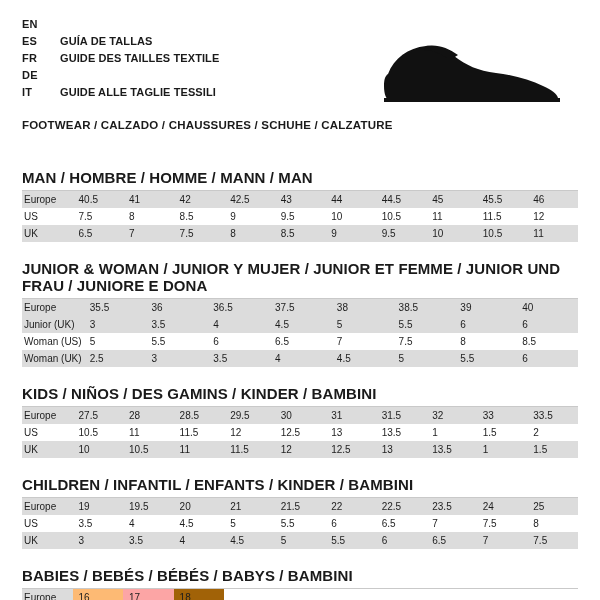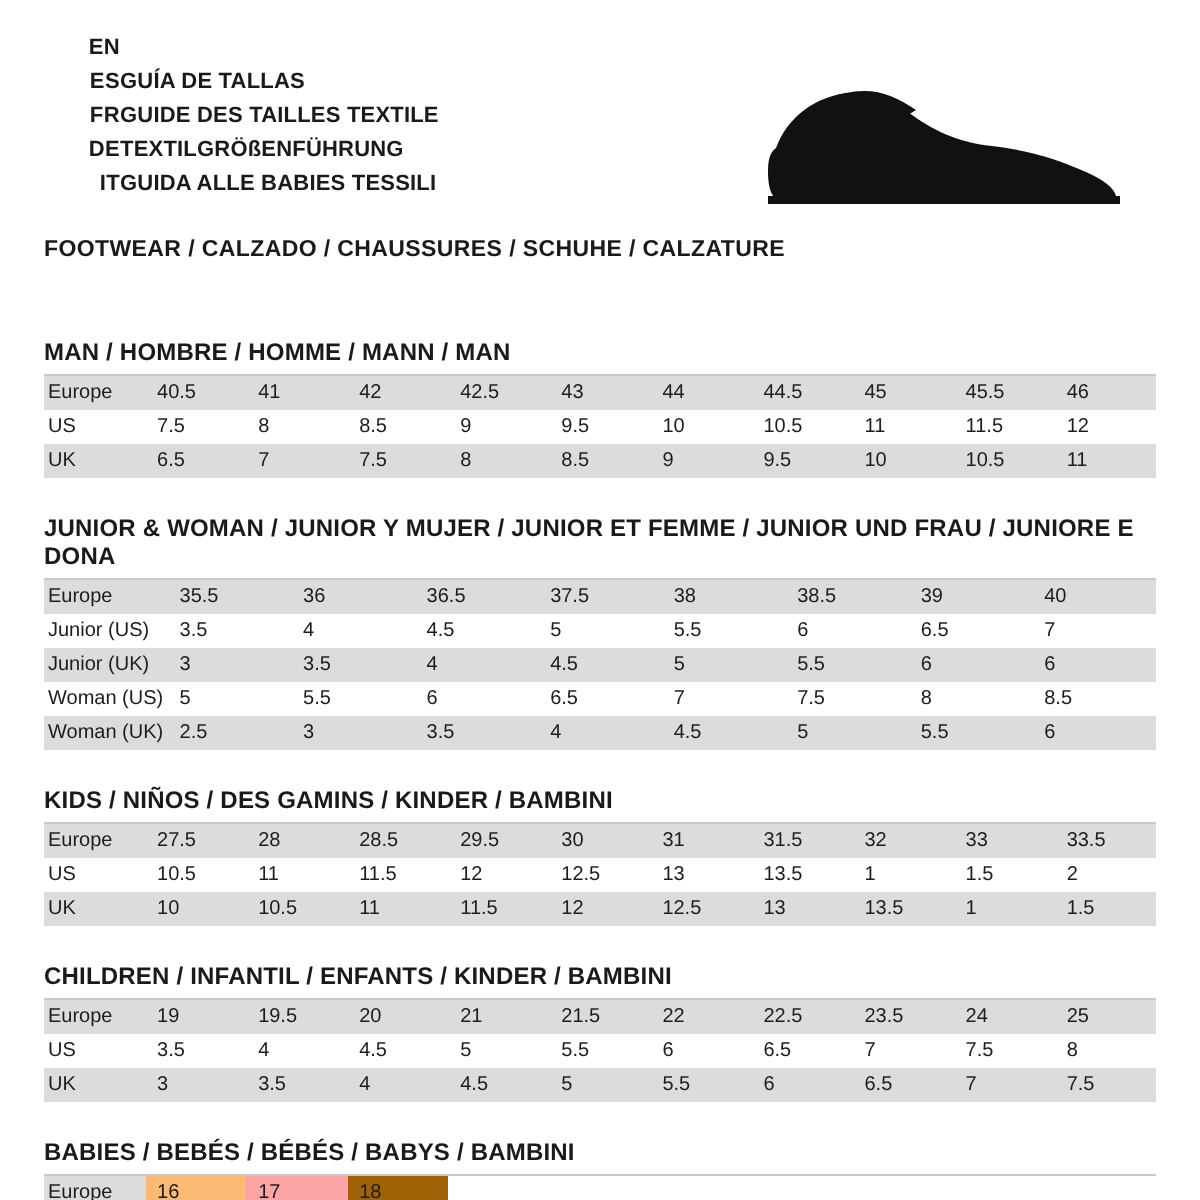--- a/index.html
+++ b/index.html
@@ -20,21 +20,20 @@
     height: 600px;
     box-sizing: border-box;
     padding: 16px 22px 0 22px;
   }
 
   
   .header {
     display: flex;
     align-items: flex-start;
     justify-content: space-between;
-    text-align: right;
   }
   .lang-list {
     display: block;
   }
   .lang-row {
     display: flex;
     align-items: baseline;
     line-height: 16px;
     margin-bottom: 1px;
   }
@@ -65,21 +64,21 @@
   }
 
   
   .section {
     margin-top: 18px;
   }
   .section.first {
     margin-top: 38px;
   }
   .section-title {
-    font-size: 12px;
+    font-size: 15px;
     font-weight: bold;
     letter-spacing: .1px;
     padding-bottom: 4px;
     border-bottom: 1px solid #c9c9c9;
     margin-bottom: 0;
   }
   table.size-table {
     border-collapse: collapse;
     width: 100%;
     table-layout: fixed;
@@ -117,25 +116,24 @@
       <div class="lang-row">
         <span class="lang-code">ES</span>
         <span class="lang-title">GUÍA DE TALLAS</span>
       </div>
       <div class="lang-row">
         <span class="lang-code">FR</span>
         <span class="lang-title">GUIDE DES TAILLES TEXTILE</span>
       </div>
       <div class="lang-row">
         <span class="lang-code">DE</span>
-        <span class="lang-title">TEXTILGRÖßENFÜHRUNG</span>
       </div>
       <div class="lang-row">
         <span class="lang-code">IT</span>
-        <span class="lang-title">GUIDA ALLE BABIES TESSILI</span>
+        <span class="lang-title">GUIDE ALLE TAGLIE TESSILI</span>
       </div>
     </div>
 
     <svg class="shoe-art" viewBox="0 0 190 78">
       <path fill="#111111" d="M8 46 C14 30 28 20 46 18 C58 17 66 22 74 28 C86 37 98 43 116 45 C134 47 150 52 163 58 C172 62 177 66 178 70 L178 72 L10 72 C6 72 4 66 4 58 C4 52 5 48 8 46 Z"></path>
       <path fill="#111111" d="M46 18 C58 16 68 20 78 27 L70 32 C60 25 52 22 44 22 Z"></path>
       <rect x="4" y="70" width="176" height="4" fill="#111111"></rect>
     </svg>
   </div>
 
@@ -196,31 +194,20 @@
         <td class="label">Europe</td>
         <td>35.5</td>
         <td>36</td>
         <td>36.5</td>
         <td>37.5</td>
         <td>38</td>
         <td>38.5</td>
         <td>39</td>
         <td>40</td>
       </tr>
-      <tr>
-        <td class="label">Junior (US)</td>
-        <td>3.5</td>
-        <td>4</td>
-        <td>4.5</td>
-        <td>5</td>
-        <td>5.5</td>
-        <td>6</td>
-        <td>6.5</td>
-        <td>7</td>
-      </tr>
       <tr class="shaded">
         <td class="label">Junior (UK)</td>
         <td>3</td>
         <td>3.5</td>
         <td>4</td>
         <td>4.5</td>
         <td>5</td>
         <td>5.5</td>
         <td>6</td>
         <td>6</td>

